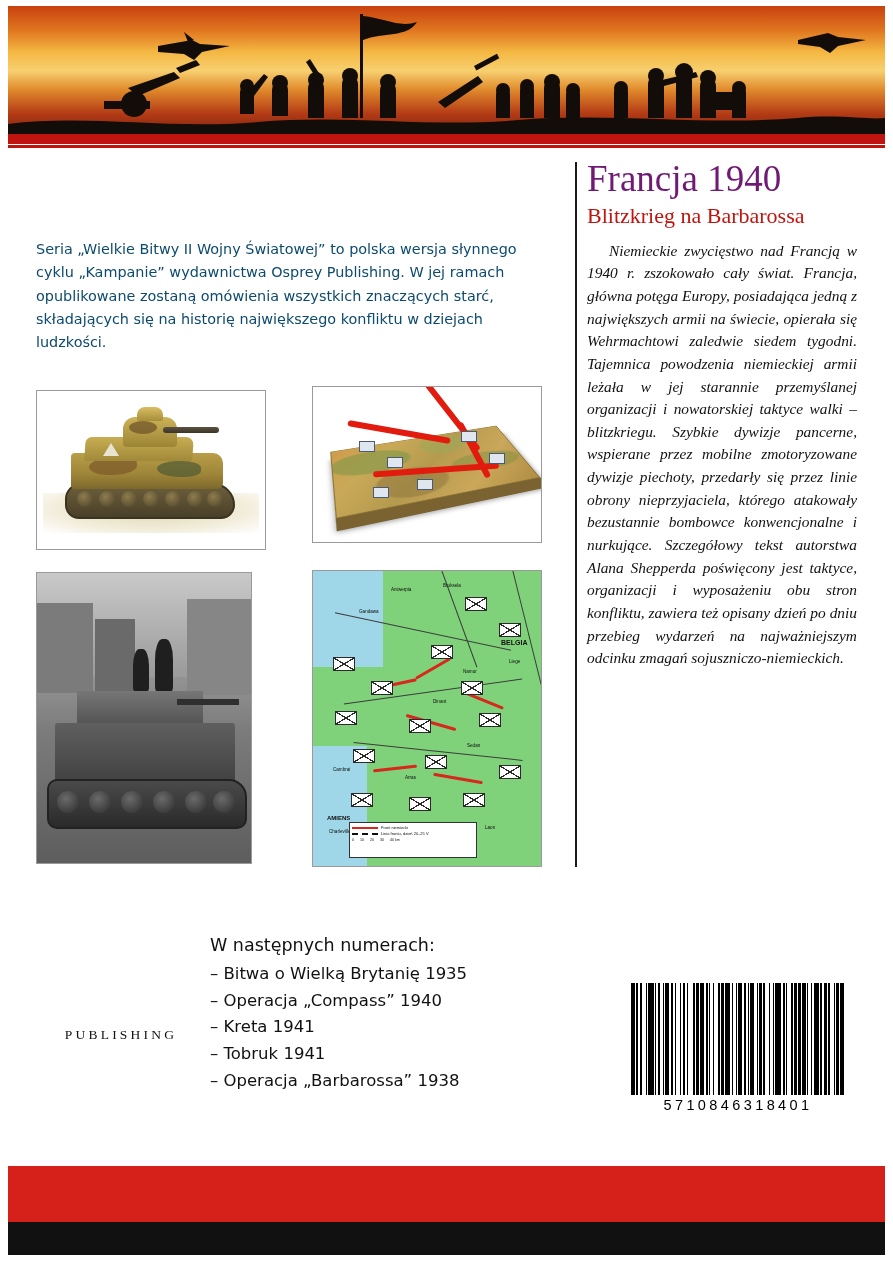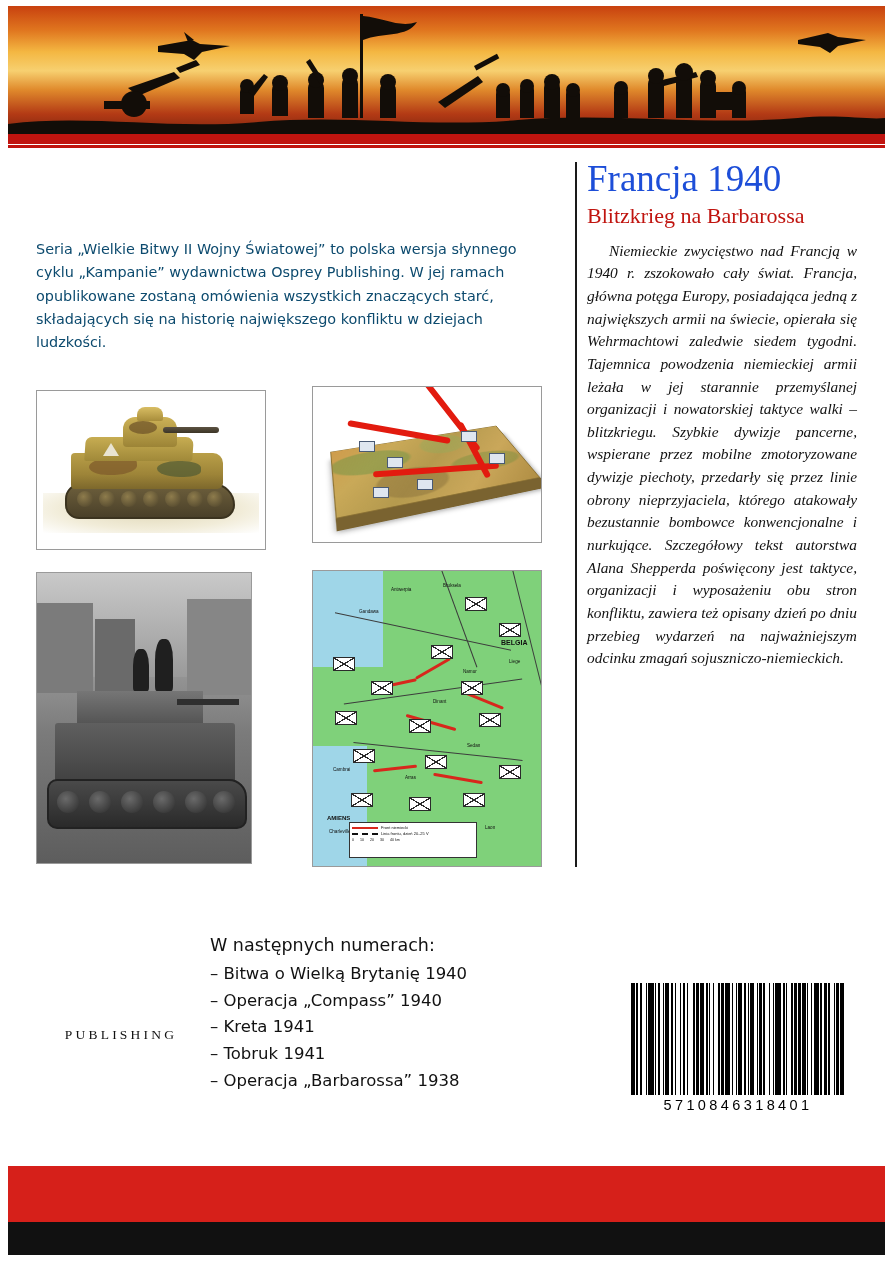--- a/index.html
+++ b/index.html
@@ -80,21 +80,21 @@
 
   
   .right-col {
     position: absolute;
     left: 587px; top: 160px;
     width: 270px;
   }
   .book-title {
     font-family: "Liberation Serif", serif;
     font-size: 37px;
-    color: #1d4ed8;
+    color: #701a75;
     line-height: 1.04;
     letter-spacing: 0px;
   }
   .book-subtitle {
     font-family: "Liberation Serif", serif;
     font-size: 22px;
     color: #c0140f;
     margin-top: 6px;
     line-height: 1.1;
   }
@@ -578,21 +578,21 @@
 
   <div class="right-col">
     <div class="book-title">Francja 1940</div>
     <div class="book-subtitle">Blitzkrieg na Barbarossa</div>
     <div class="blurb">Niemieckie zwycięstwo nad Francją w 1940 r. zszokowało cały świat. Francja, główna potęga Europy, posiadająca jedną z największych armii na świecie, opierała się Wehrmachtowi zaledwie siedem tygodni. Tajemnica powodzenia niemieckiej armii leżała w jej starannie przemyślanej organizacji i nowatorskiej taktyce walki – blitzkriegu. Szybkie dywizje pancerne, wspierane przez mobilne zmotoryzowane dywizje piechoty, przedarły się przez linie obrony nieprzyjaciela, którego atakowały bezustannie bombowce konwencjonalne i nurkujące. Szczegółowy tekst autorstwa Alana Shepperda poświęcony jest taktyce, organizacji i wyposażeniu obu stron konfliktu, zawiera też opisany dzień po dniu przebieg wydarzeń na najważniejszym odcinku zmagań sojuszniczo-niemieckich.</div>
   </div>
 
   <div class="next-block">
     <div class="next-heading">W następnych numerach:</div>
     <ul class="next-list">
-      <li>– Bitwa o Wielką Brytanię 1940</li>
+      <li>– Bitwa o Wielką Brytanię 1935</li>
       <li>– Operacja „Compass” 1940</li>
       <li>– Kreta 1941</li>
       <li>– Tobruk 1941</li>
       <li>– Operacja „Barbarossa” 1938</li>
     </ul>
   </div>
 
   <div class="osprey">
     <div class="osprey-sub">PUBLISHING</div>
   </div>

